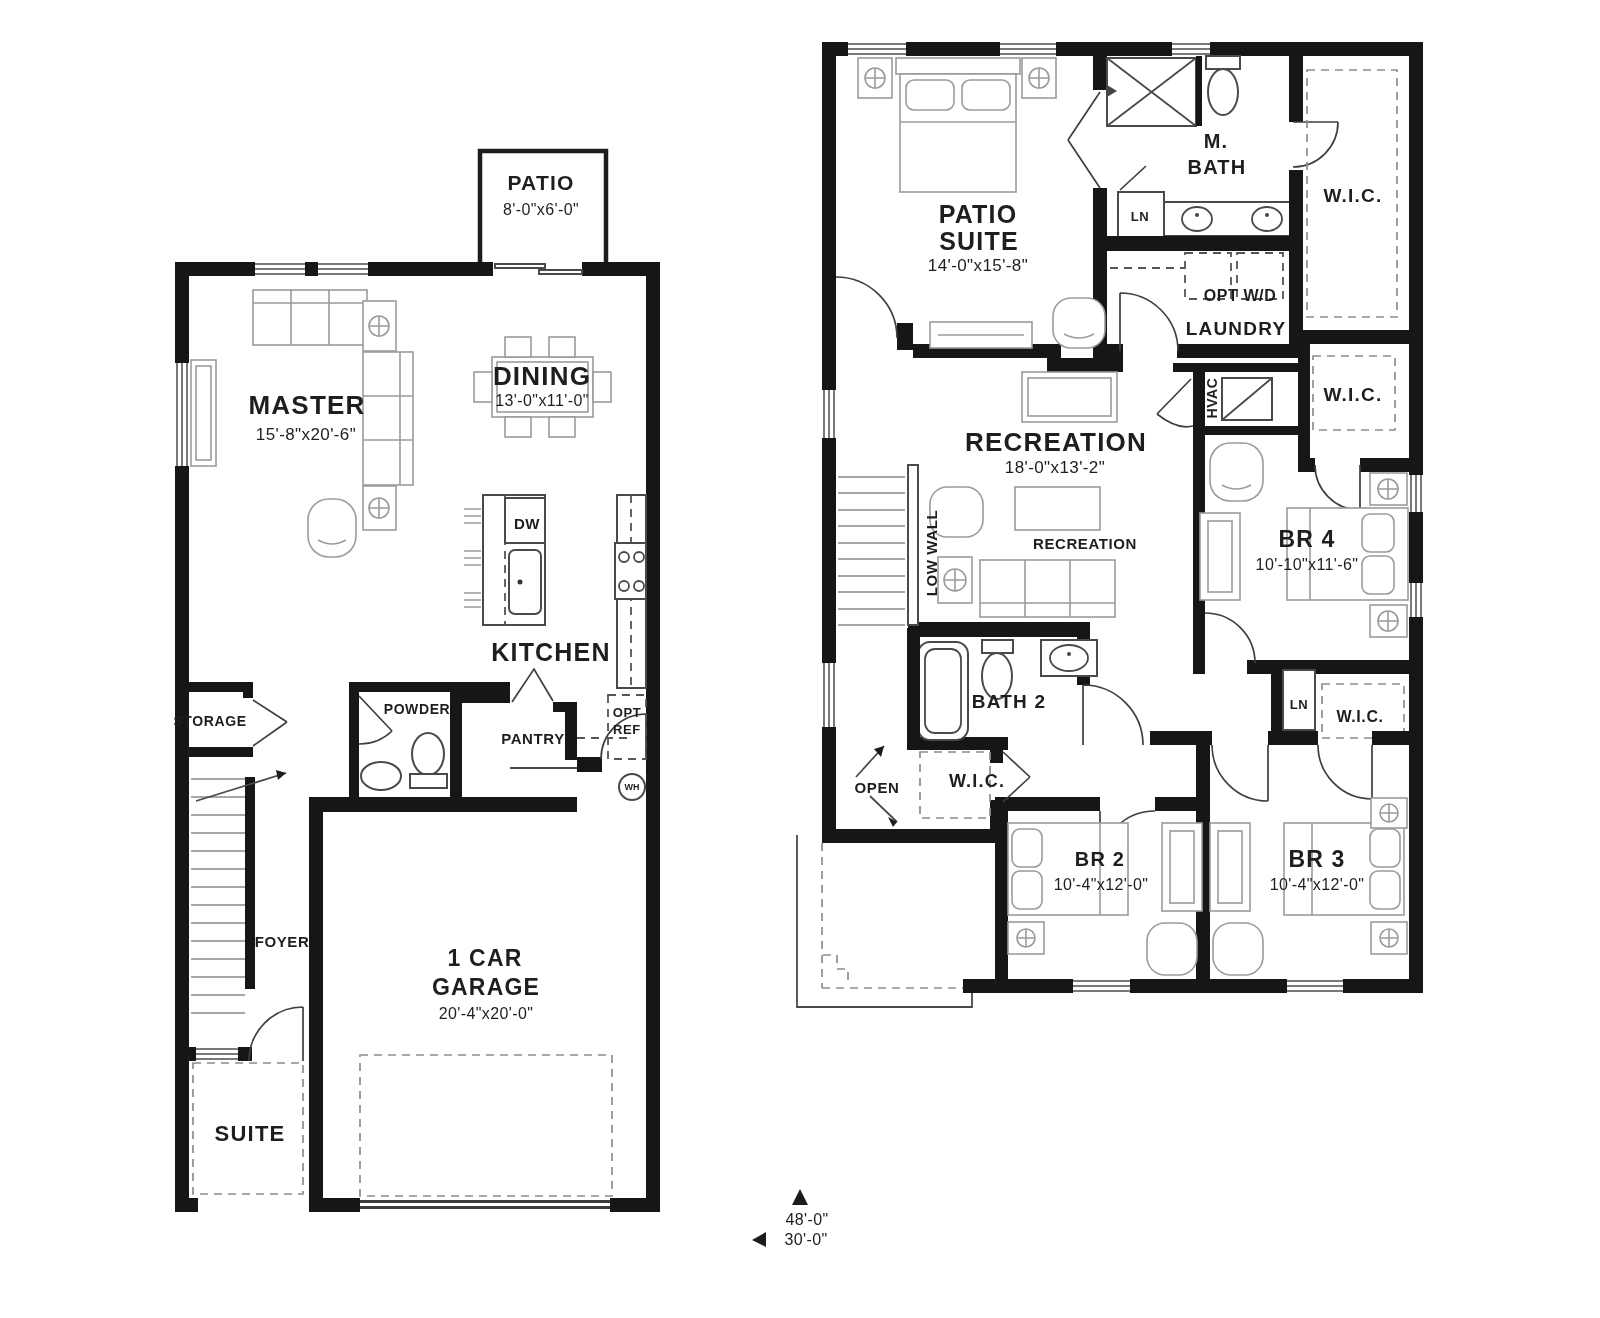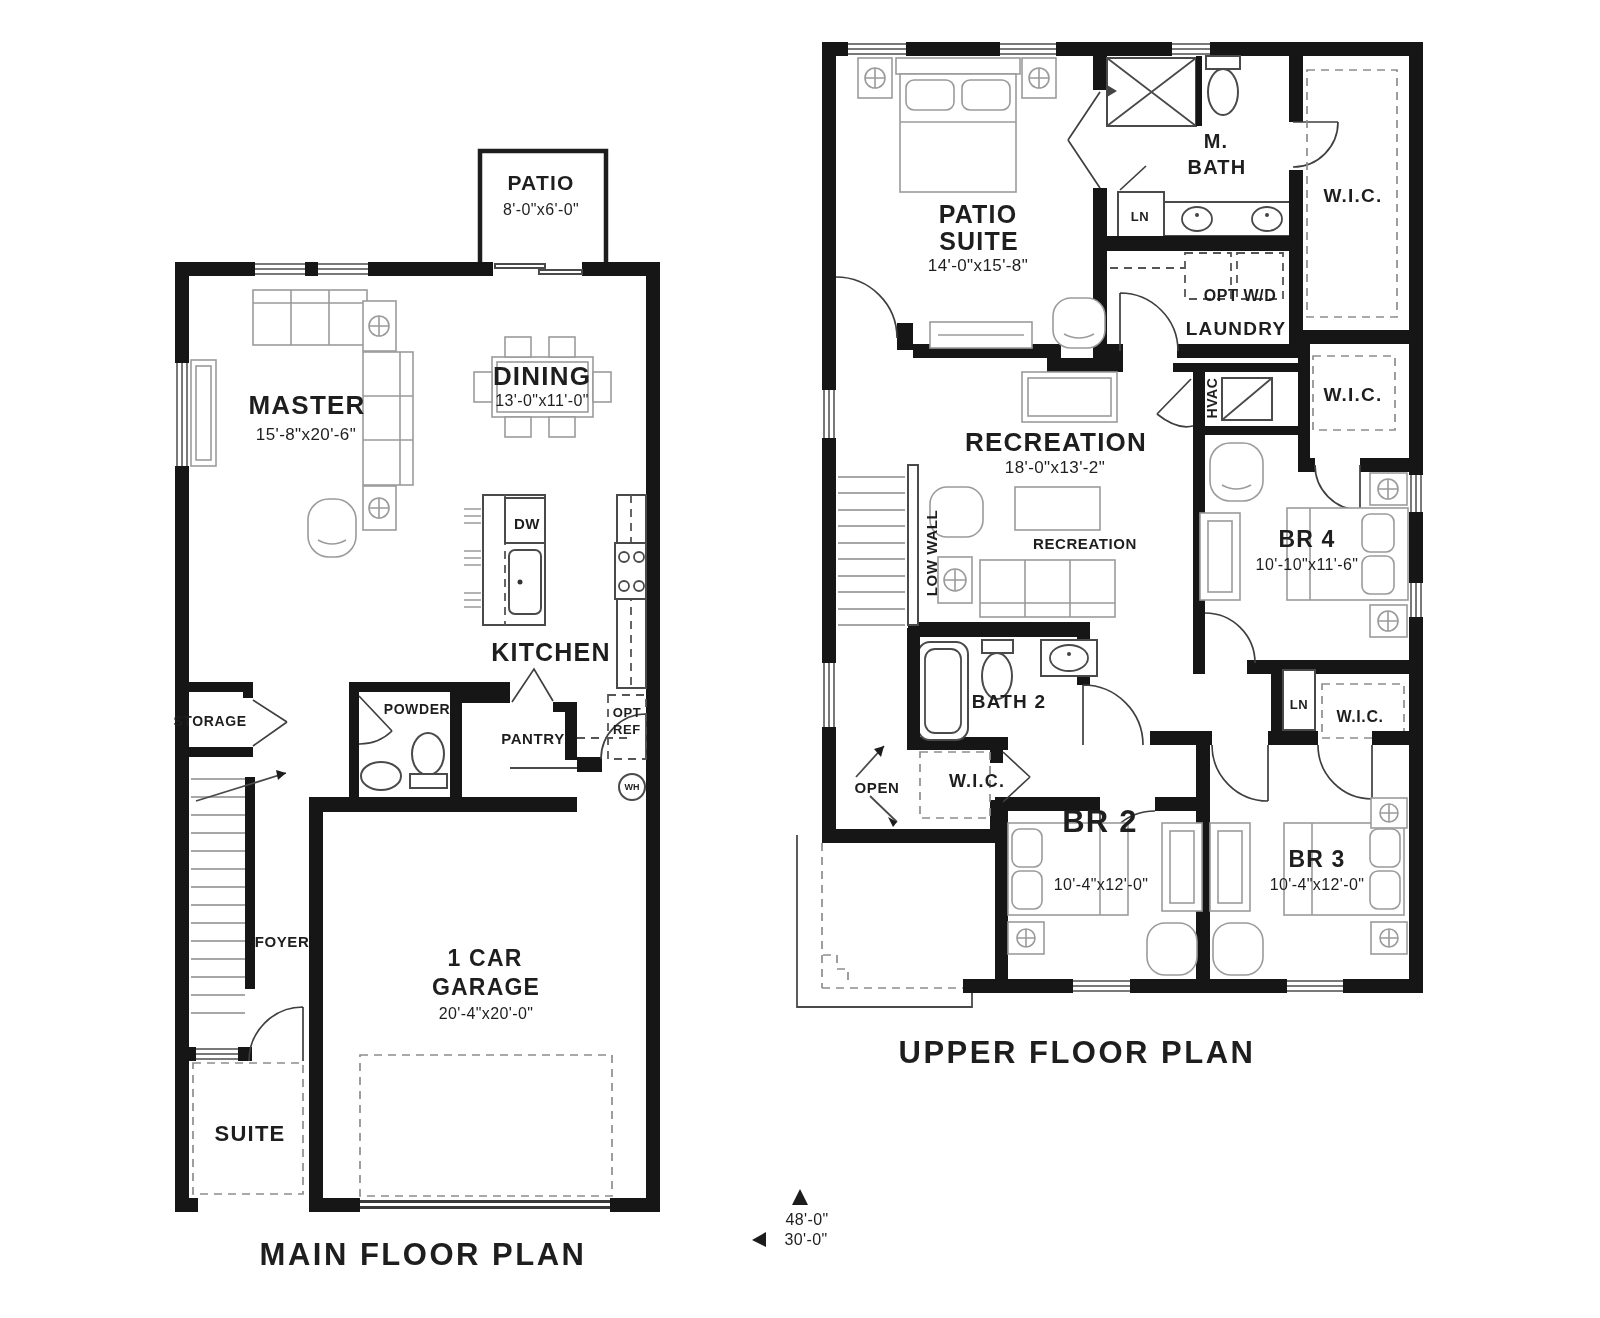--- a/index.html
+++ b/index.html
@@ -406,21 +406,20 @@
 <div class="lbl small" style="left:417px;top:709px;font-size:14px">POWDER</div>
 <div class="lbl small" style="left:533px;top:738px;font-size:15px">PANTRY</div>
 <div class="lbl small" style="left:627px;top:712px;font-size:13px">OPT</div>
 <div class="lbl small" style="left:627px;top:729px;font-size:13px">REF</div>
 <div class="lbl small" style="left:632px;top:787px;font-size:9px;letter-spacing:0">WH</div>
 <div class="lbl small" style="left:282px;top:941px;font-size:15px">FOYER</div>
 <div class="lbl" style="left:485px;top:958px;font-size:23px">1 CAR</div>
 <div class="lbl" style="left:486px;top:987px;font-size:23px">GARAGE</div>
 <div class="lbl dim" style="left:486px;top:1014px;font-size:16px">20'-4"x20'-0"</div>
 <div class="lbl" style="left:250px;top:1134px;font-size:22px">SUITE</div>
-<div class="lbl title" style="left:423px;top:1254px;font-size:31px">MAIN FLOOR PLAN</div>
 
 <div class="lbl" style="left:978px;top:214px;font-size:25px">PATIO</div>
 <div class="lbl" style="left:979px;top:241px;font-size:25px">SUITE</div>
 <div class="lbl dim" style="left:978px;top:265px;font-size:17px">14'-0"x15'-8"</div>
 <div class="lbl" style="left:1216px;top:141px;font-size:20px">M.</div>
 <div class="lbl" style="left:1217px;top:167px;font-size:20px">BATH</div>
 <div class="lbl" style="left:1353px;top:195px;font-size:19px">W.I.C.</div>
 <div class="lbl small" style="left:1140px;top:216px;font-size:13px">LN</div>
 <div class="lbl small" style="left:1240px;top:296px;font-size:16px">OPT W/D</div>
 <div class="lbl" style="left:1236px;top:328px;font-size:19px">LAUNDRY</div>
@@ -430,22 +429,21 @@
 <div class="lbl dim" style="left:1055px;top:467px;font-size:17px">18'-0"x13'-2"</div>
 <div class="lbl vert small" style="left:931px;top:553px;font-size:15px">LOW WALL</div>
 <div class="lbl small" style="left:1085px;top:543px;font-size:15px">RECREATION</div>
 <div class="lbl" style="left:1307px;top:539px;font-size:23px">BR 4</div>
 <div class="lbl dim" style="left:1307px;top:565px;font-size:16px">10'-10"x11'-6"</div>
 <div class="lbl" style="left:1009px;top:701px;font-size:19px">BATH 2</div>
 <div class="lbl small" style="left:1299px;top:704px;font-size:13px">LN</div>
 <div class="lbl small" style="left:1360px;top:717px;font-size:16px">W.I.C.</div>
 <div class="lbl small" style="left:877px;top:787px;font-size:15px">OPEN</div>
 <div class="lbl" style="left:977px;top:781px;font-size:18px">W.I.C.</div>
-<div class="lbl" style="left:1100px;top:821px;font-size:31px">BR 2</div>
+<div class="lbl" style="left:1100px;top:859px;font-size:20px">BR 2</div>
 <div class="lbl dim" style="left:1101px;top:885px;font-size:16px">10'-4"x12'-0"</div>
 <div class="lbl" style="left:1317px;top:859px;font-size:23px">BR 3</div>
 <div class="lbl dim" style="left:1317px;top:885px;font-size:16px">10'-4"x12'-0"</div>
-<div class="lbl title" style="left:1077px;top:1052px;font-size:31px">UPPER FLOOR PLAN</div>
 
 <div class="lbl dim" style="left:807px;top:1220px;font-size:16px">48'-0"</div>
 <div class="lbl dim" style="left:806px;top:1240px;font-size:16px">30'-0"</div>
 
 </div>
 
 </body></html>

